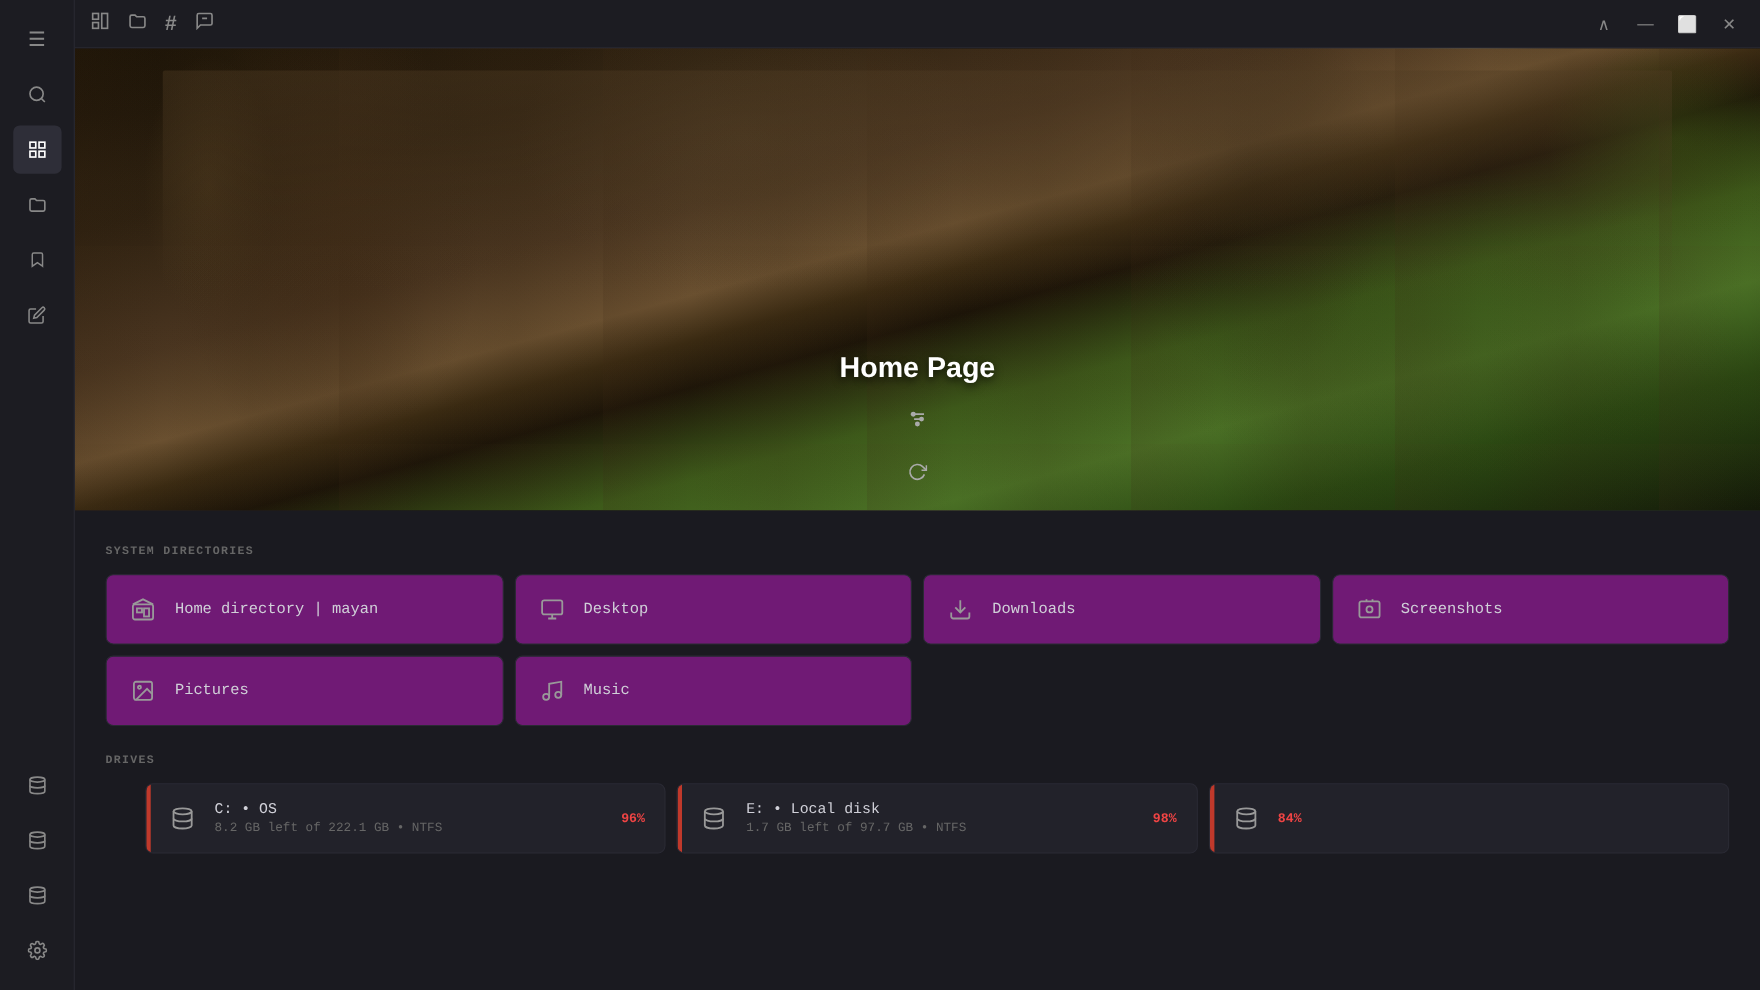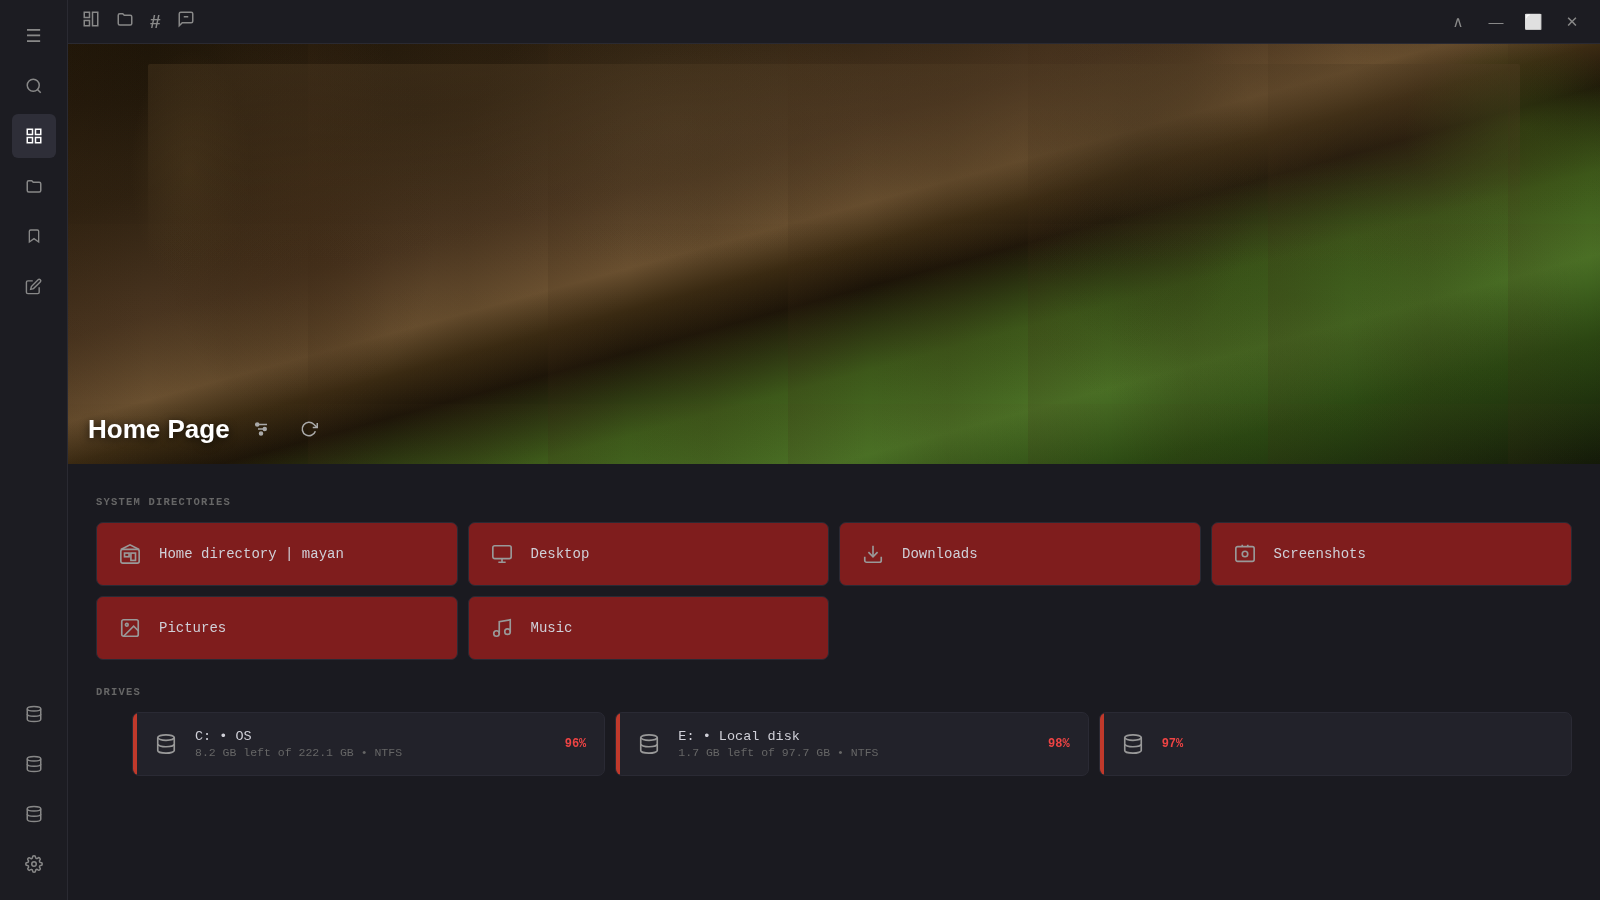--- a/index.html
+++ b/index.html
@@ -128,20 +128,21 @@
     }
     .hero-title-area {
       position: absolute;
       bottom: 0;
       left: 0;
       right: 0;
       padding: 18px 20px;
       display: flex;
       align-items: center;
       gap: 14px;
+      flex-direction: column;
     }
     .hero-title {
       font-size: 26px;
       font-weight: 600;
       color: #fff;
       text-shadow: 0 2px 8px rgba(0,0,0,0.7);
     }
     .hero-action-btn {
       width: 34px;
       height: 34px;
@@ -173,21 +174,21 @@
     }
 
     
     .dir-grid {
       display: grid;
       grid-template-columns: repeat(4, 1fr);
       gap: 10px;
       margin-bottom: 26px;
     }
     .dir-card {
-      background: #7f1d1d;
+      background: #701a75;
       border-radius: 7px;
       padding: 16px 18px;
       display: flex;
       align-items: center;
       gap: 14px;
       cursor: pointer;
       transition: background 0.15s;
       border: 1px solid #2a2a34;
     }
     .dir-card-icon {
@@ -503,17 +504,17 @@
 
       <div class="drive-card">
         <div class="drive-card-accent" style="background:#c0392b;"></div>
         <div class="drive-icon">
           <svg width="22" height="22" viewBox="0 0 24 24" fill="none" stroke="currentColor" stroke-width="1.8">
             <ellipse cx="12" cy="5" rx="9" ry="3"></ellipse>
             <path d="M21 12c0 1.66-4 3-9 3s-9-1.34-9-3"></path>
             <path d="M3 5v14c0 1.66 4 3 9 3s9-1.34 9-3V5"></path>
           </svg>
         </div>
-        <div class="drive-pct">97%</div>
+        <div class="drive-pct">84%</div>
       </div>
     </div>
   </div>
 </div>
 
 </body></html>

